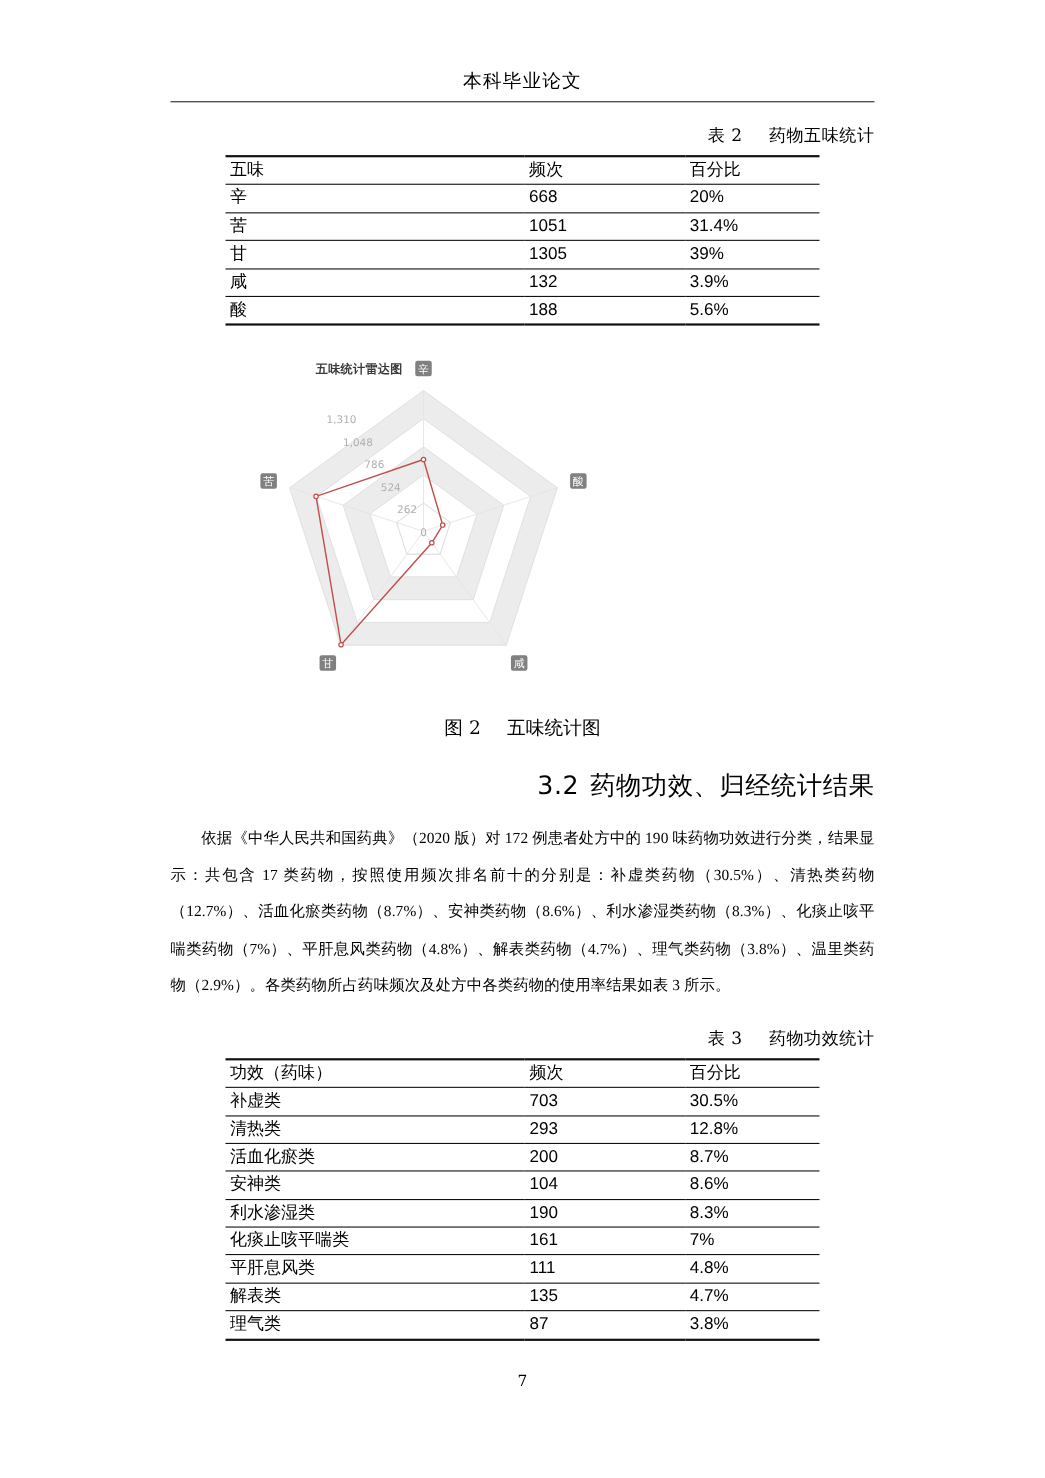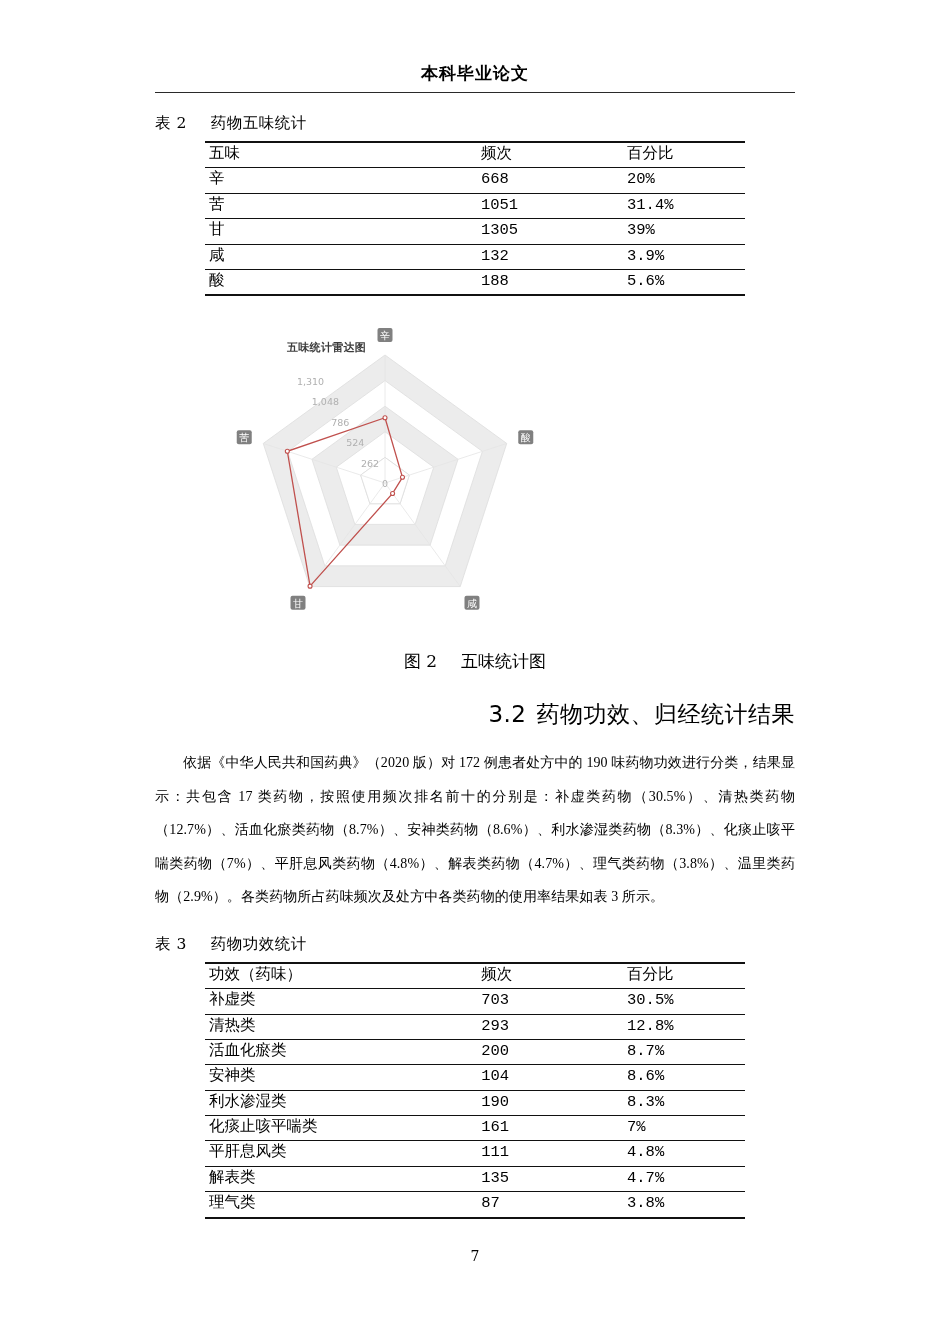--- a/index.html
+++ b/index.html
@@ -27,47 +27,46 @@
   }
 
   
   .running-header {
     text-align: center;
     font-size: 17px;
     letter-spacing: 1px;
     padding-top: 62px;
     padding-bottom: 7px;
     font-family: "DejaVu Serif", "Liberation Serif", serif;
-    font-weight: bold;
   }
   .header-rule {
     border: none;
     border-top: 1.6px solid #2a2a2a;
     margin: 0 0 0 0;
     width: 640px;
   }
 
   
   .tbl-caption {
-    text-align: left;
+    text-align: right;
     font-size: 15.5px;
     margin-top: 20px;
     margin-bottom: 7px;
     letter-spacing: 0.5px;
     font-family: "DejaVu Serif", "Liberation Serif", serif;
   }
   .tbl-caption .cap-gap { display: inline-block; width: 13px; }
 
   
   table.doc-table {
     border-collapse: collapse;
     width: 540px;
     margin: 0 auto;
     font-size: 15.5px;
-    font-family: Liberation Mono, monospace;
+    font-family: Liberation Sans, sans-serif;
   }
   table.doc-table td, table.doc-table th {
     text-align: left;
     font-weight: normal;
     padding: 2px 0 3px 4px;
     border-top: 1.4px solid #111;
     border-bottom: 1.4px solid #111;
     line-height: 1.25;
   }
   table.doc-table tr:first-child td {
@@ -83,21 +82,21 @@
   
   .chart-block {
     position: relative;
     width: 640px;
     height: 300px;
     margin-top: 24px;
   }
   .chart-title {
     position: absolute;
     left: 132px;
-    top: 20px;
+    top: 8px;
     font-size: 11px;
     font-weight: bold;
     color: #3b3b3b;
     font-family: "DejaVu Sans", "Liberation Sans", sans-serif;
     letter-spacing: 0.3px;
   }
   .chart-svg {
     position: absolute;
     left: 0;
     top: 0;

